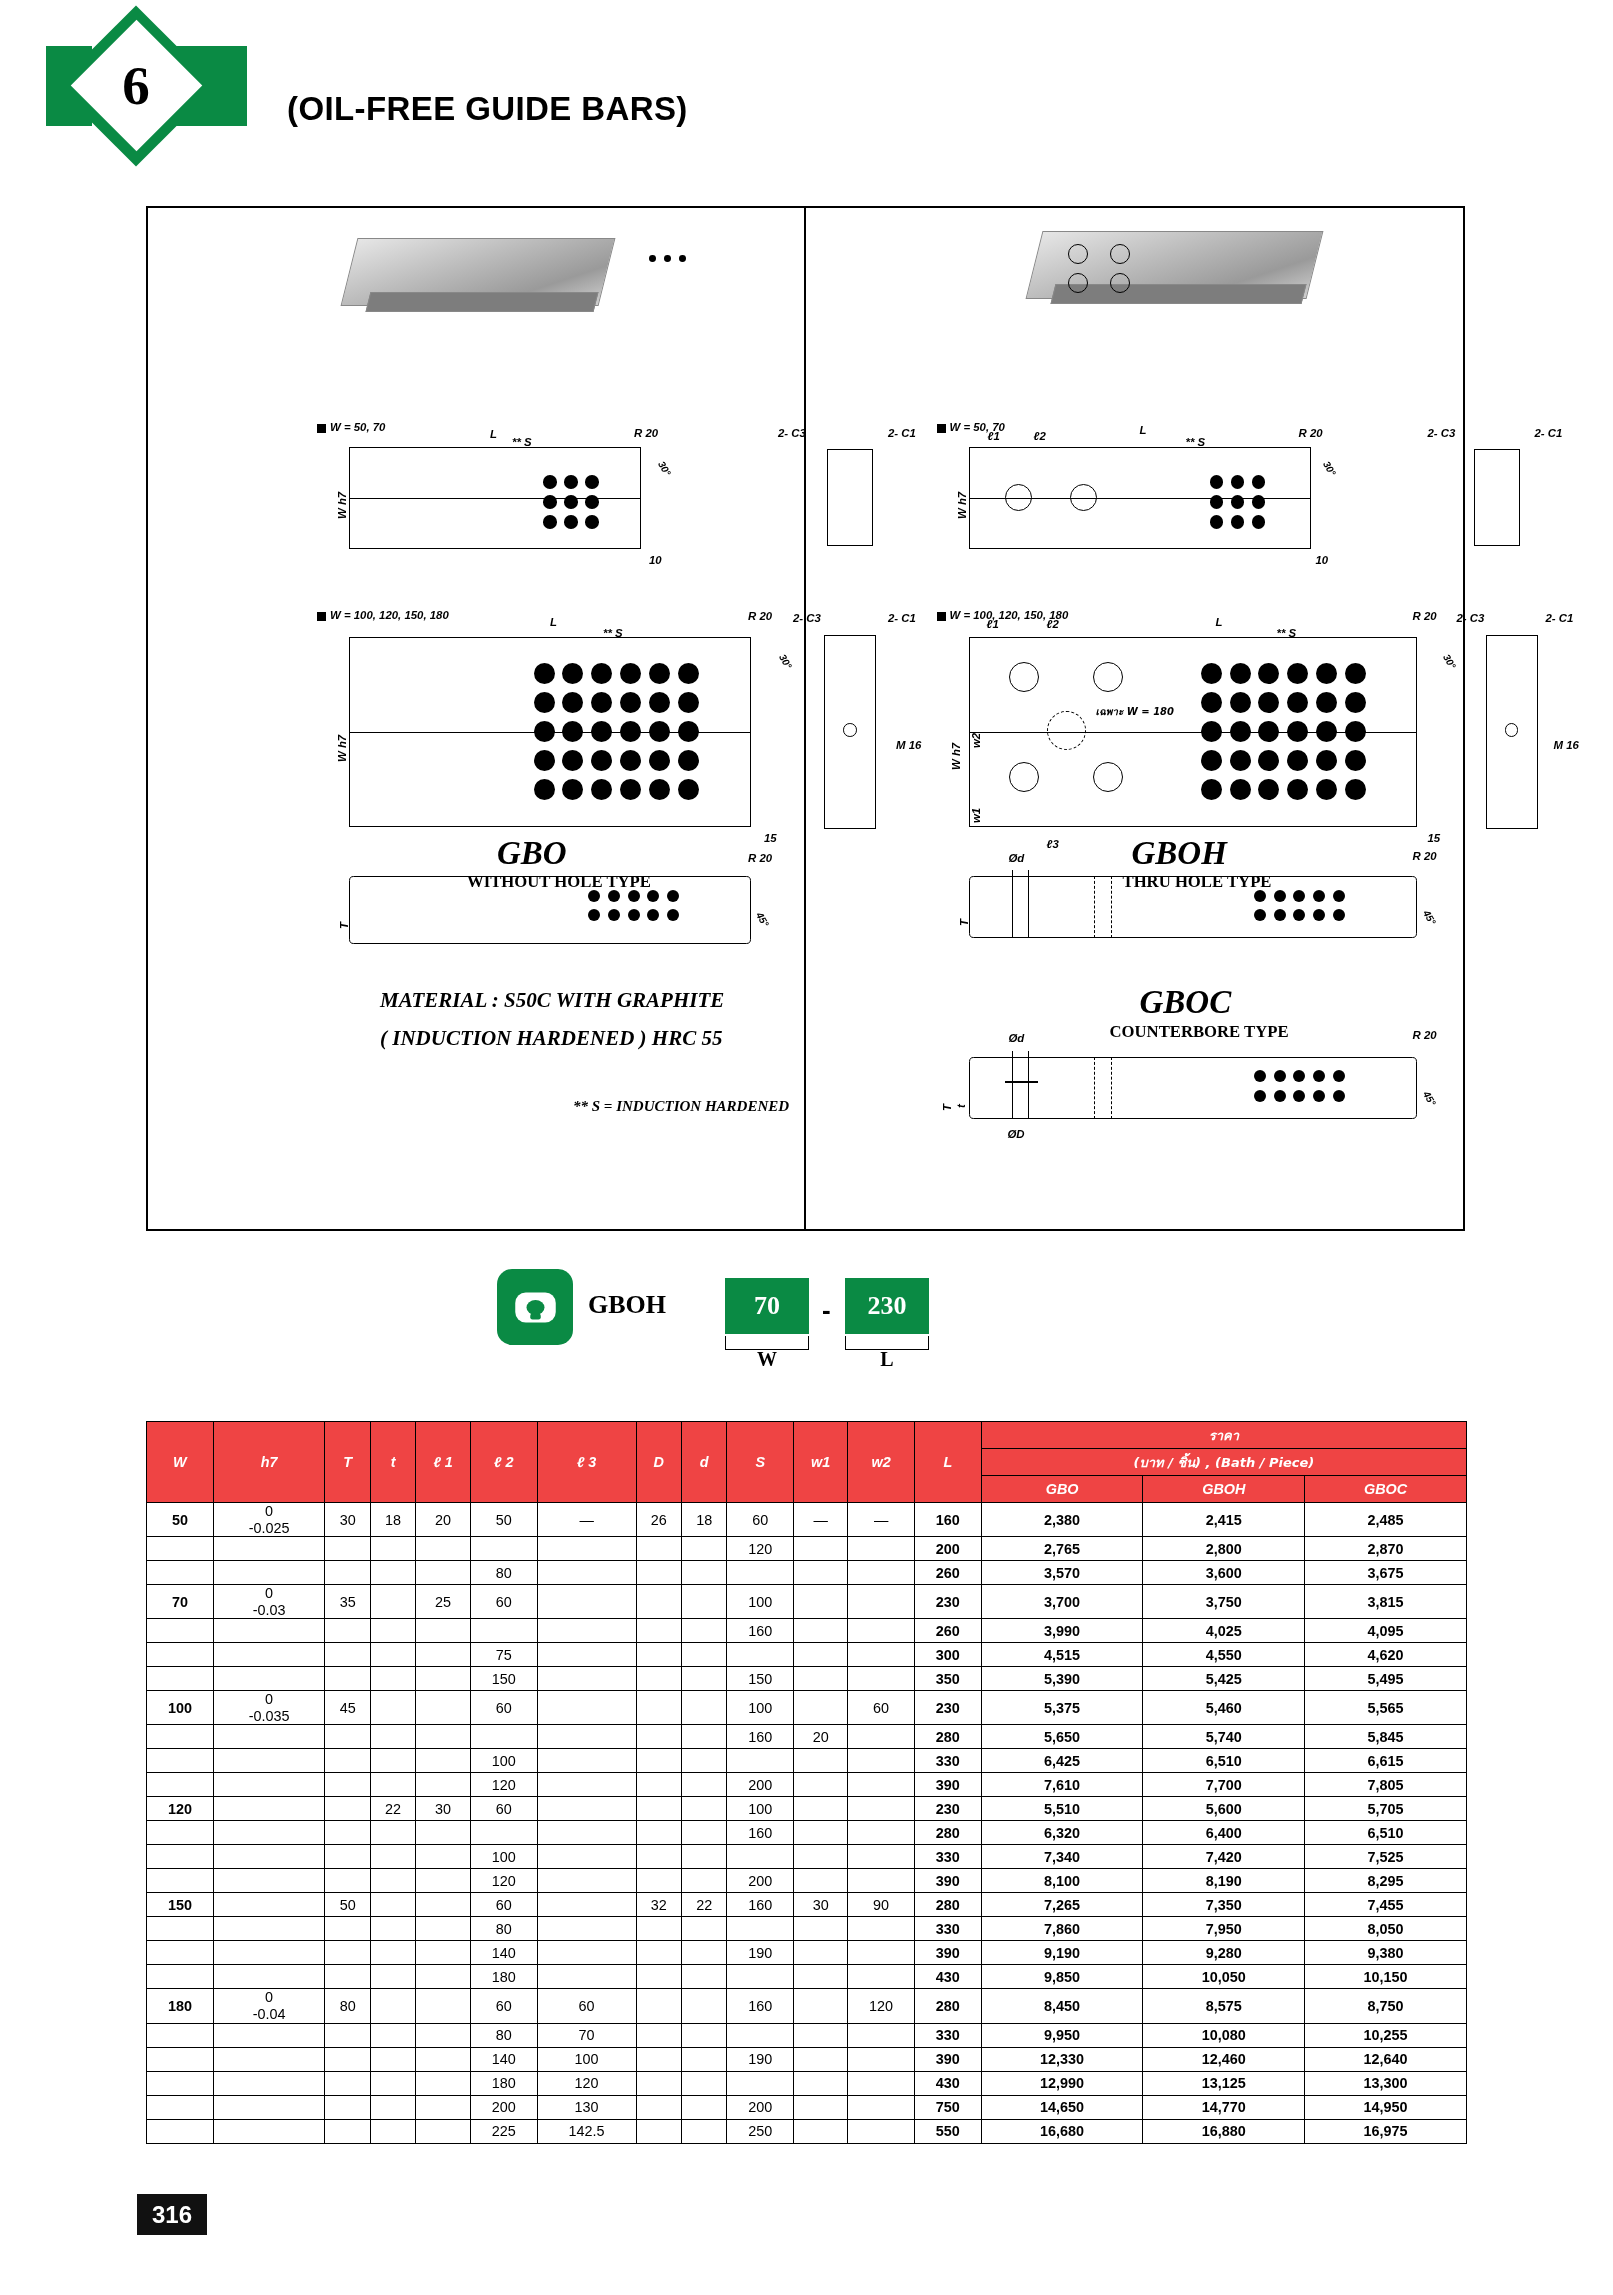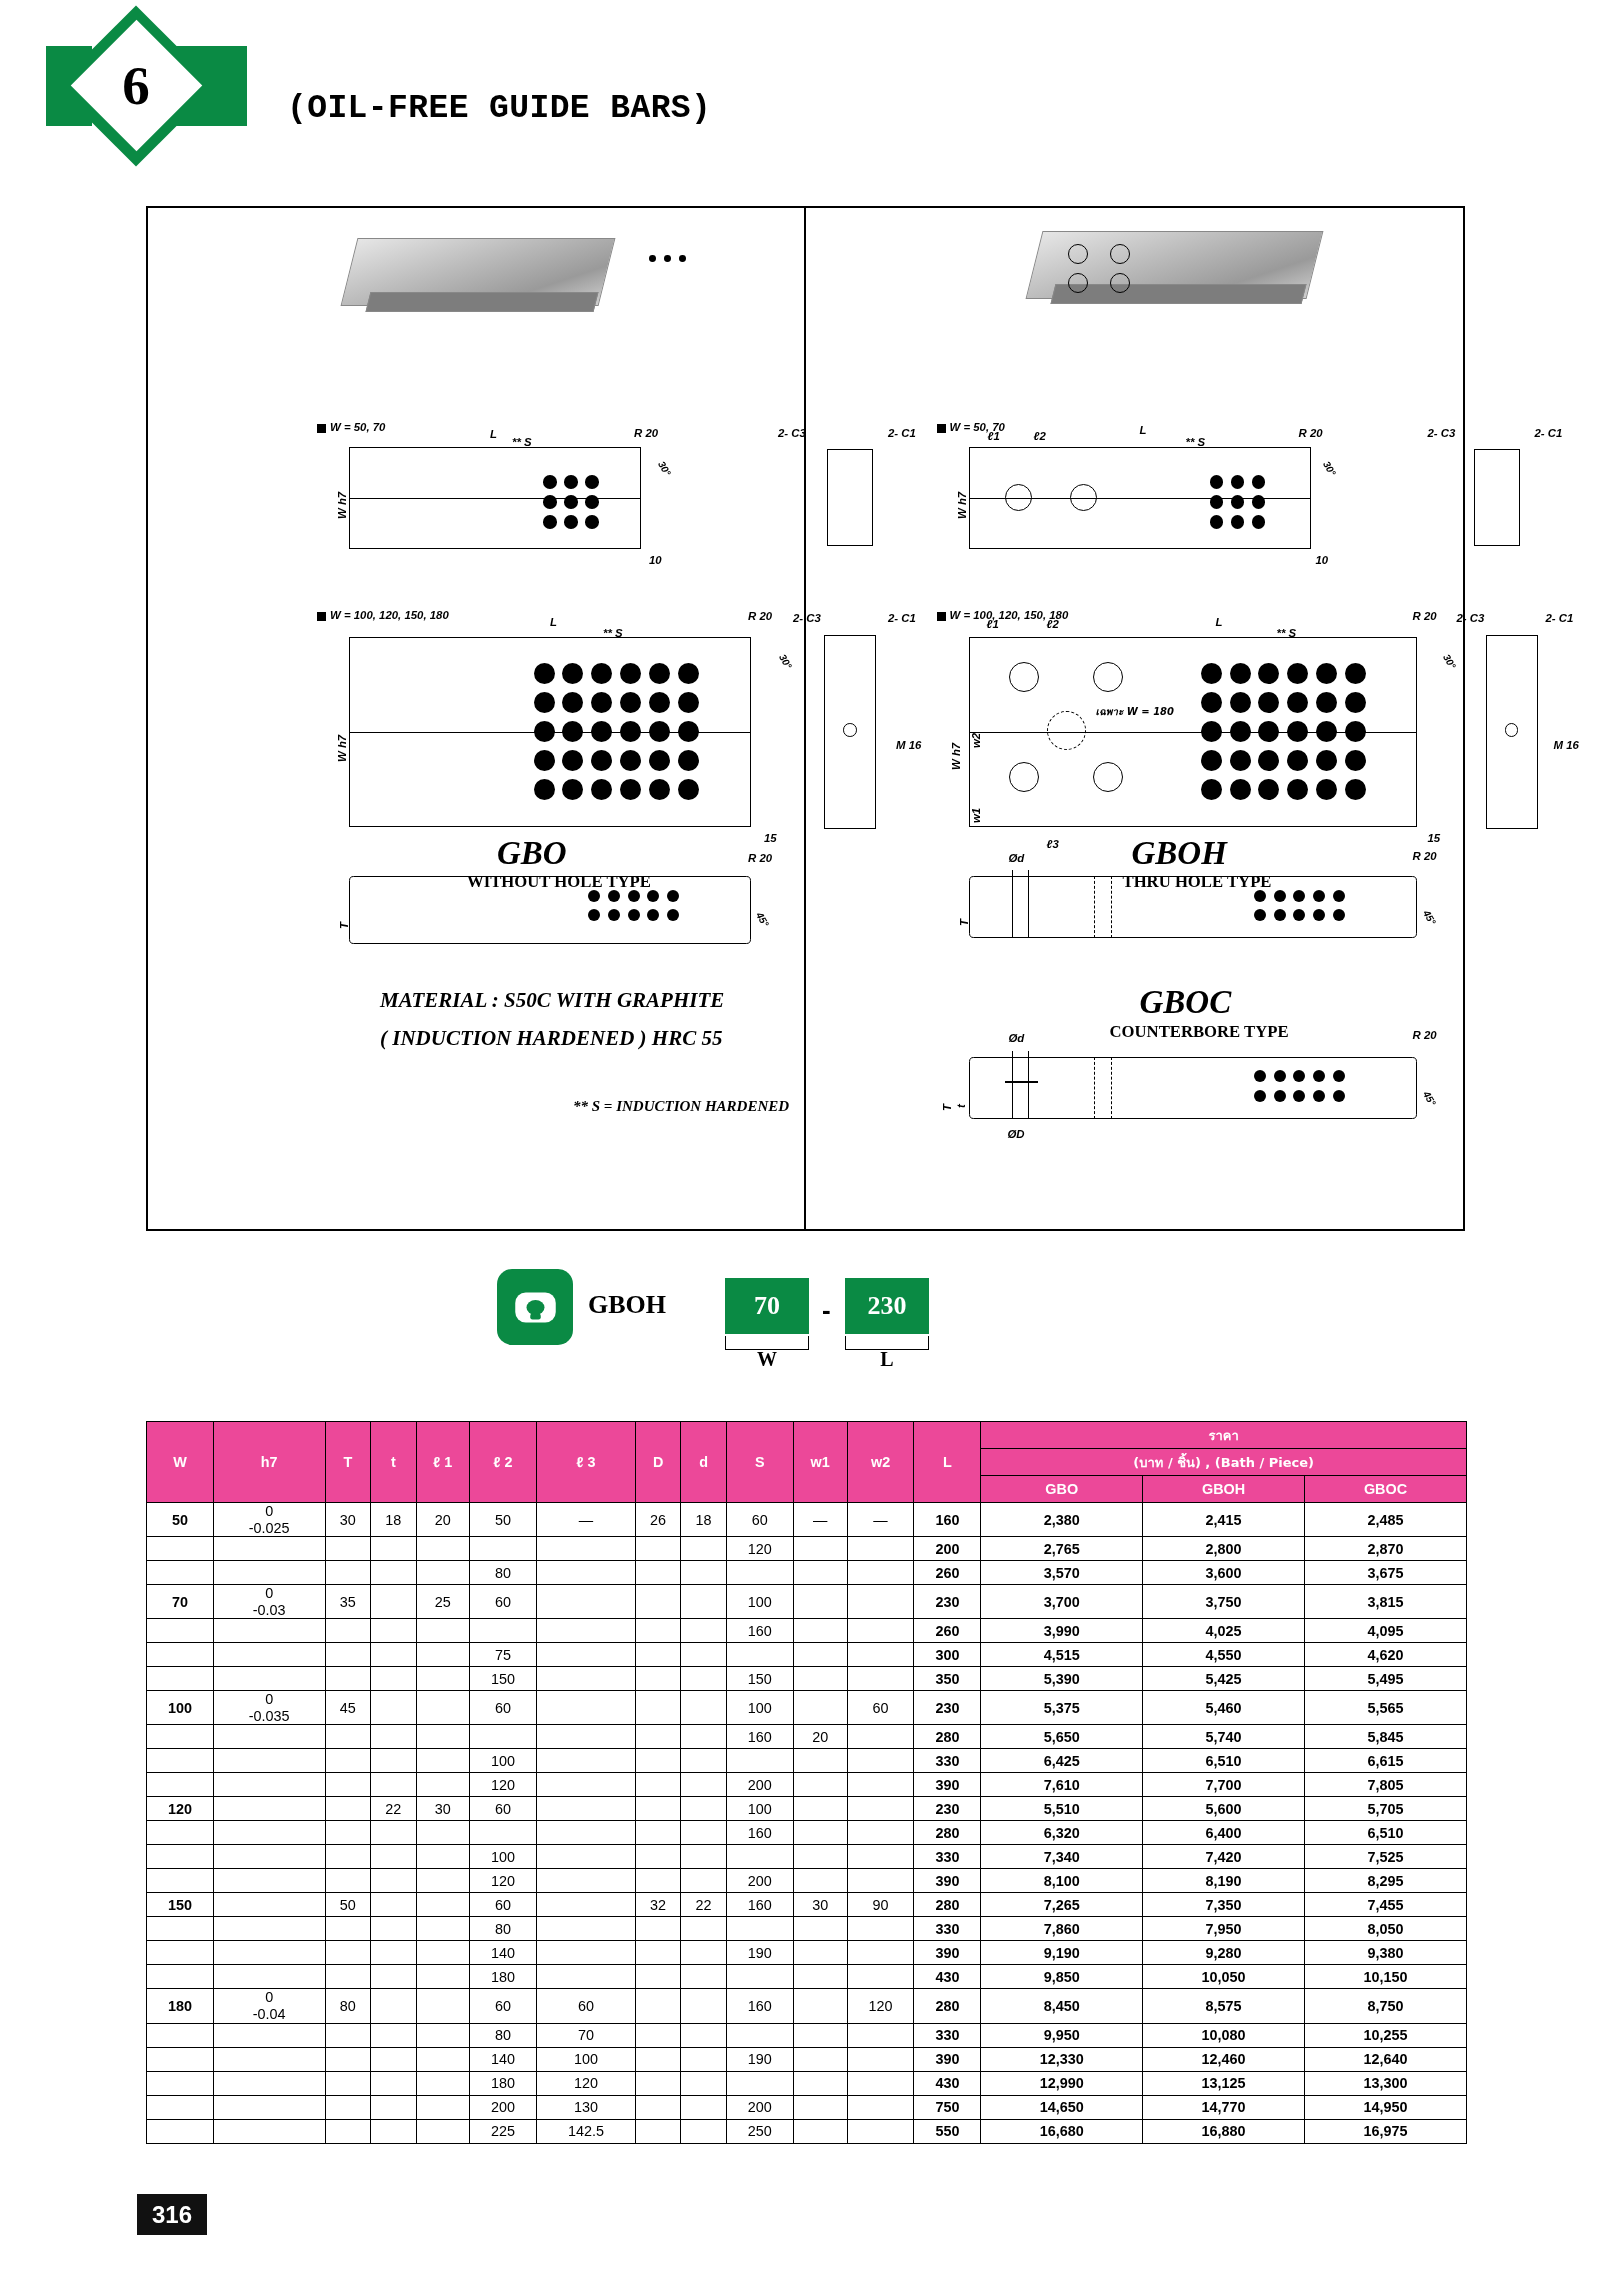--- a/index.html
+++ b/index.html
@@ -38,21 +38,21 @@
     font-size:55px; font-weight:bold; font-family:"Liberation Serif", serif;
   }
   .hdr-title-th {
     position:absolute; left:287px; top:36px;
     font-size:35px; font-weight:bold;
     font-family:"DejaVu Sans", sans-serif;
   }
   .hdr-title-en {
     position:absolute; left:287px; top:90px;
     font-size:33px; font-weight:bold;
-    font-family:Liberation Mono, monospace;
+    font-family:Liberation Sans, sans-serif;
     letter-spacing:0.4px;
   }
 
   
   .panel {
     position:absolute; left:146px; top:206px; width:1319px; height:1025px;
     border:2.3px solid #000; display:flex;
   }
   .panel-half { position:relative; height:100%; }
   .panel-left { width:50%; border-right:2.3px solid #000; }
@@ -115,22 +115,23 @@
     border-collapse:collapse;
     font-family:"Liberation Sans", sans-serif;
   }
   table.spec th, table.spec td {
     border:1.1px solid #000;
     text-align:center;
     font-size:14.4px;
     padding:0;
   }
   table.spec thead th {
-    background:#ec4899; color:#ffffff; font-weight:bold;
+    background:#ef4444; color:#ffffff; font-weight:bold;
     height:27px;
+    font-style:italic;
   }
   table.spec thead th.thai { font-family:"DejaVu Sans", sans-serif; font-size:13px; }
   table.spec tbody td { height:24px; background:#fff; }
   td.wcol { font-size:23px; font-weight:bold; }
   td.tol { font-size:13px; text-align:left; padding-left:7.6px; line-height:1.15; }
   td.price { font-weight:bold; font-size:15px; }
   td.lcol { font-weight:bold; font-size:15px; }
 
   
   .footer { position:absolute; left:137px; top:2194px; width:1366px; height:53px; }

